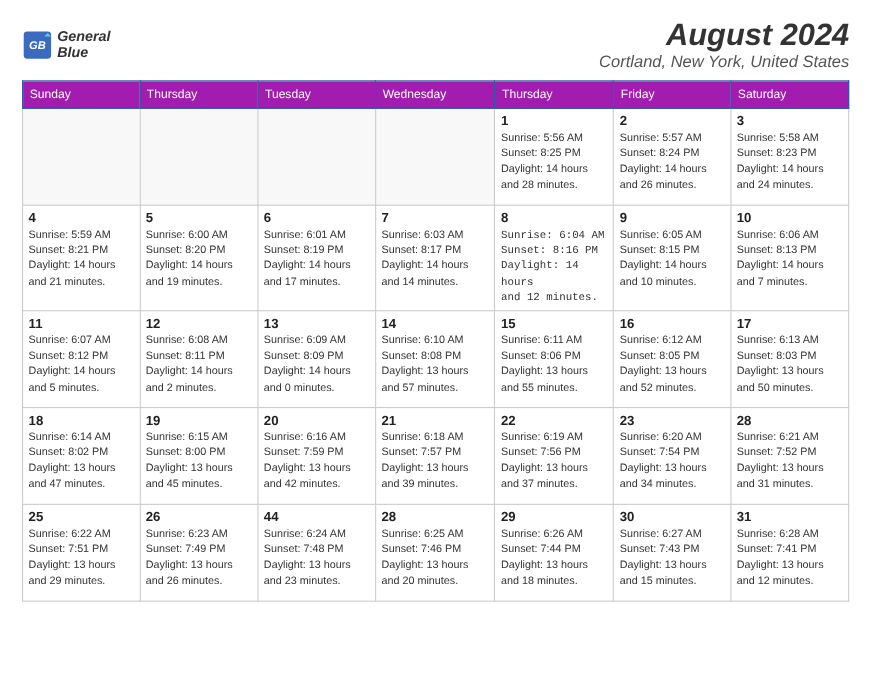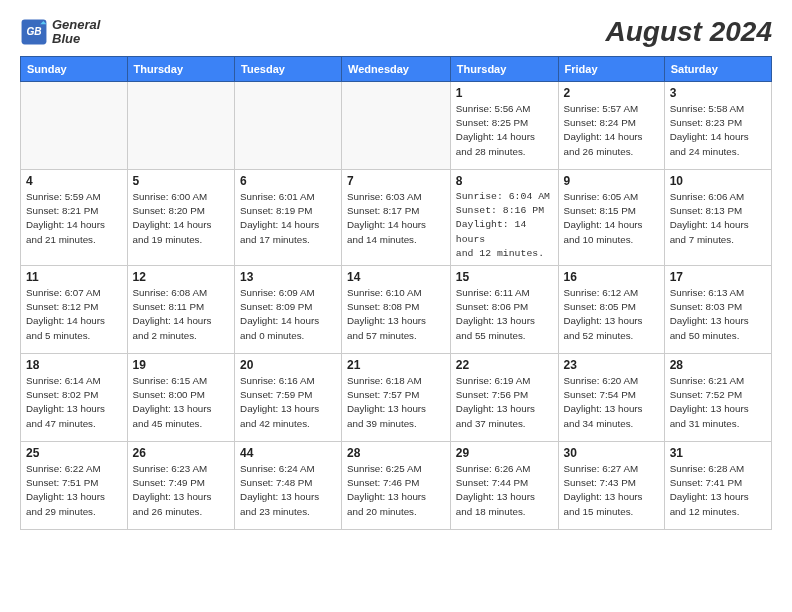--- a/index.html
+++ b/index.html
@@ -46,23 +46,23 @@
     .location-title {
       font-size: 15px;
       color: #555;
     }
     .calendar-table {
       width: 100%;
       border-collapse: collapse;
       font-size: 10.5px;
     }
     .calendar-table th {
-      background: #3b82f6;
+      background: #a21caf;
       color: #fff;
-      font-weight: bold;
+      font-weight: normal;
       text-align: left;
       padding: 6px 6px;
       border: 1px solid #2d5aa0;
       font-size: 11px;
     }
     .calendar-table td {
       border: 1px solid #ccc;
       vertical-align: top;
       padding: 4px 5px;
       height: 88px;
@@ -94,20 +94,21 @@
       <text x="18" y="22" text-anchor="middle" fill="white" font-size="13" font-weight="bold" font-family="Arial">GB</text>
       <polygon points="26,8 34,8 30,4" fill="#5bc8f5"></polygon>
     </svg>
     <div class="logo-text">
       <span>General</span>
       <span>Blue</span>
     </div>
   </div>
   <div class="title-area">
     <div class="month-title">August 2024</div>
+    <div class="location-title">Cortland, New York, United States</div>
   </div>
 </div>
 
 <table class="calendar-table">
   <thead>
     <tr>
     <th>Sunday</th>
         <th>Thursday</th>
         <th>Tuesday</th>
         <th>Wednesday</th>

